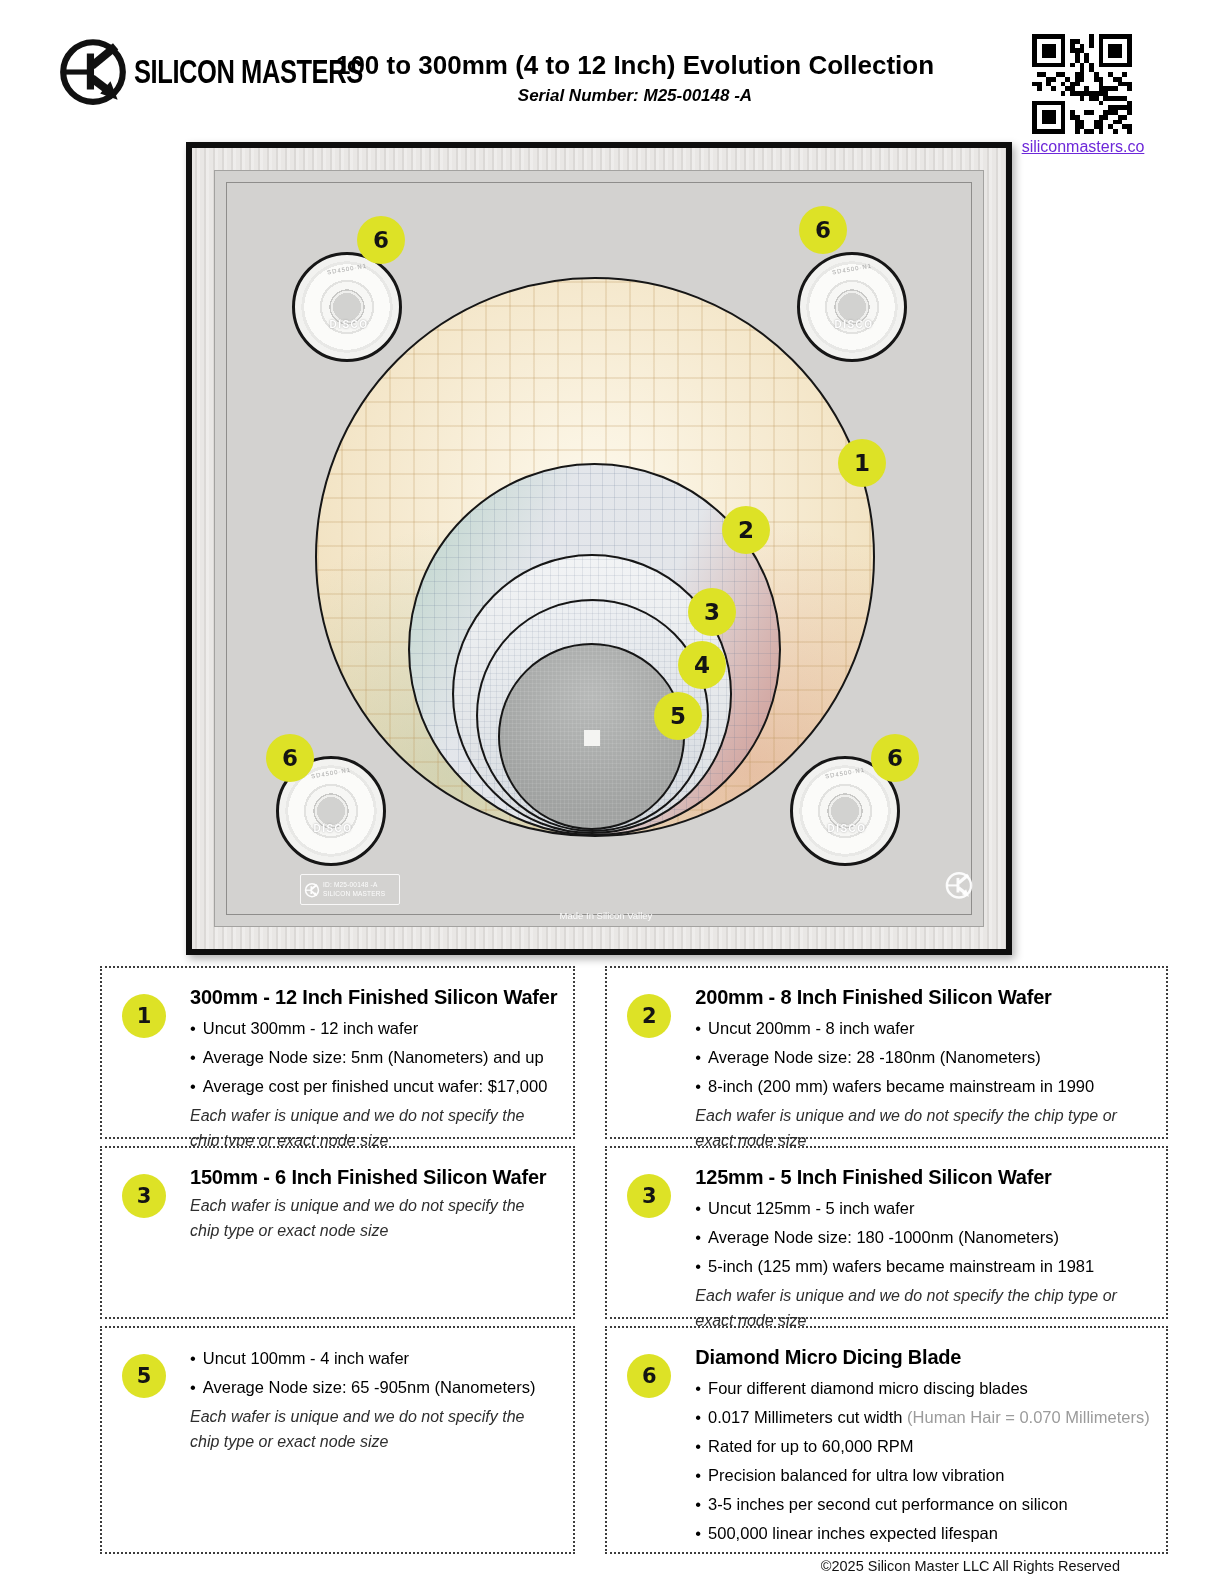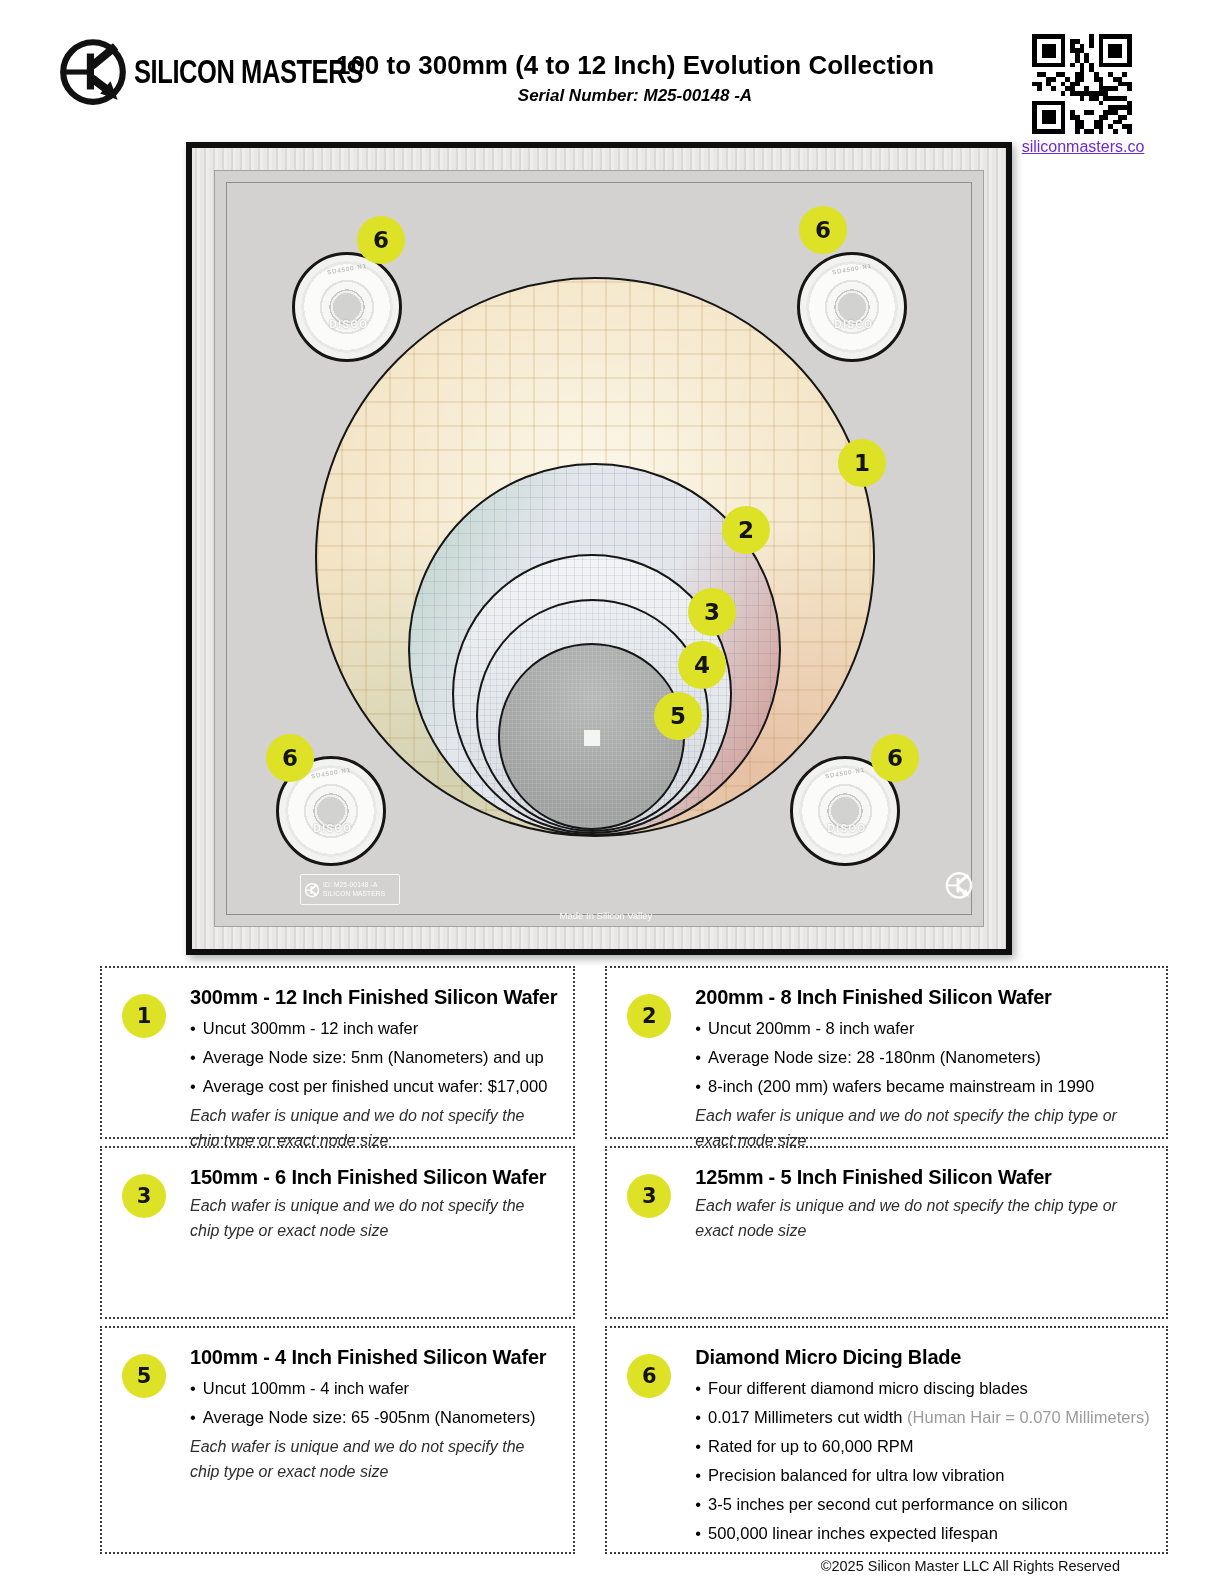--- a/index.html
+++ b/index.html
@@ -327,26 +327,30 @@
 
   <div class="card">
     <div class="tag" style="background: rgb(221, 226, 38);">3</div>
     <h3>150mm - 6 Inch Finished Silicon Wafer</h3>
     <div class="note">Each wafer is unique and we do not specify the chip type or exact node size</div>
   </div>
 
   <div class="card">
     <div class="tag" style="background: rgb(221, 226, 38);">3</div>
     <h3>125mm - 5 Inch Finished Silicon Wafer</h3>
+    <ul>
+        <li><span>Uncut 125mm - 5 inch wafer</span></li>
+        <li><span>Average Node size: 180 -1000nm (Nanometers)</span></li>
+        <li><span>5-inch (125 mm) wafers became mainstream in 1981</span></li>
+      </ul>
     <div class="note">Each wafer is unique and we do not specify the chip type or exact node size</div>
   </div>
 
   <div class="card">
     <div class="tag" style="background: rgb(221, 226, 38);">5</div>
-    <h3>100mm - 4 Inch Finished Silicon Wafer</h3>
     <ul>
         <li><span>Uncut 100mm - 4 inch wafer</span></li>
         <li><span>Average Node size: 65 -905nm (Nanometers)</span></li>
       </ul>
     <div class="note">Each wafer is unique and we do not specify the chip type or exact node size</div>
   </div>
 
   <div class="card">
     <div class="tag" style="background: rgb(221, 226, 38);">6</div>
     <h3>Diamond Micro Dicing Blade</h3>

